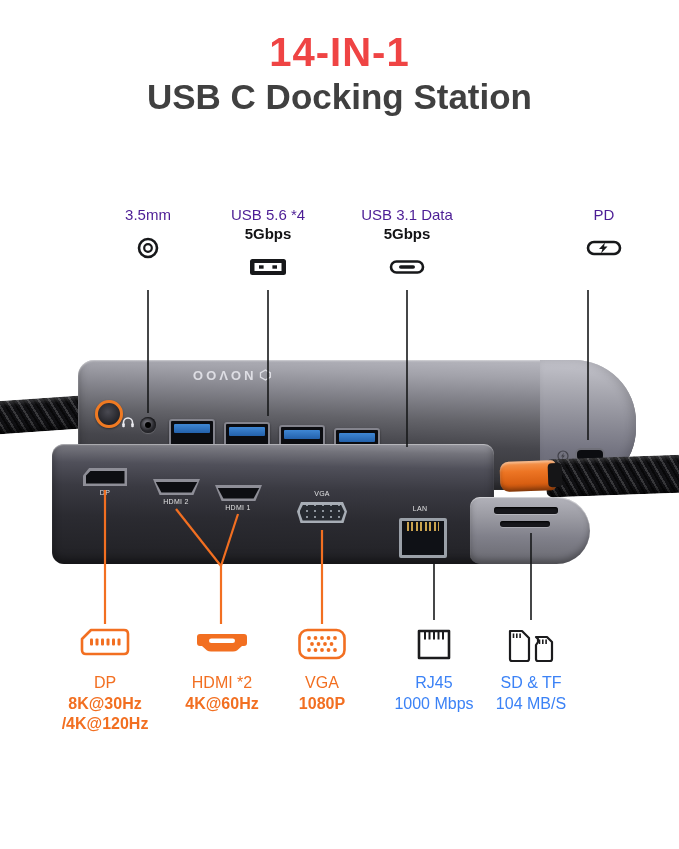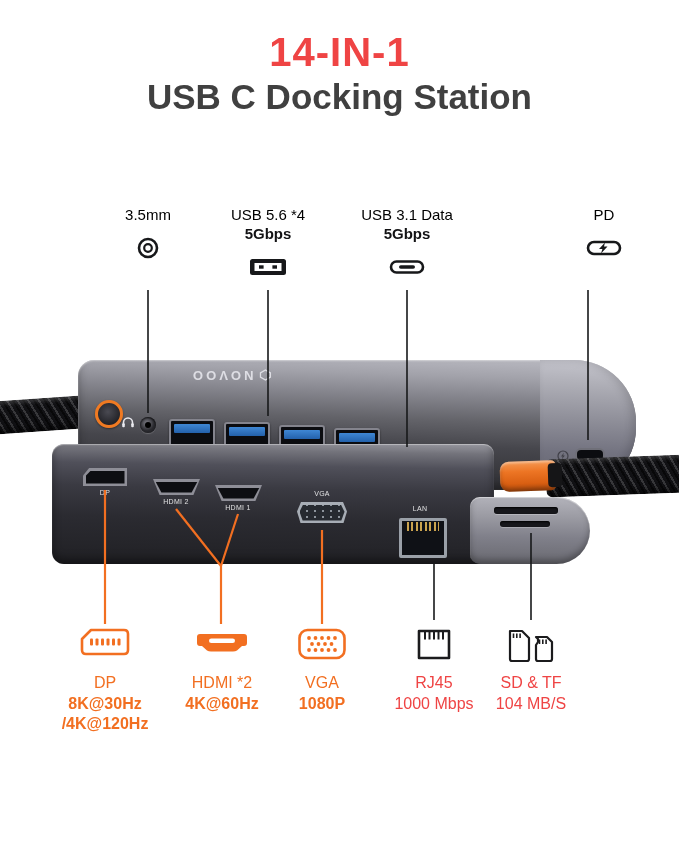--- a/index.html
+++ b/index.html
@@ -8,31 +8,31 @@
     overflow:hidden; font-family:"Liberation Sans", sans-serif; color:#1b1b1d;
   }
   
   .kicker { position:absolute; top:30px; left:0; right:0; text-align:center;
     font-size:40px; font-weight:700; color:#ef4444; letter-spacing:1px; }
   .title  { position:absolute; top:77px; left:0; right:0; text-align:center;
     font-size:35px; font-weight:700; color:#404040; }
 
   
   .tco { position:absolute; top:206px; width:150px; text-align:center; z-index:30; }
-  .tco .l1 { font-size:15px; color:#000000; line-height:1.25; }
+  .tco .l1 { font-size:15px; color:#4c1d95; line-height:1.25; }
   .tco .l2 { font-size:15px; font-weight:700; color:#121214; line-height:1.25; }
   .ticon { margin-top:9px; height:28px; display:flex; align-items:center; justify-content:center; }
 
   
   .bco { position:absolute; top:626px; width:150px; text-align:center; z-index:30; }
   .bicon { height:42px; display:flex; align-items:flex-start; justify-content:center; }
   .bco .name { margin-top:5px; font-size:16px; line-height:1.3; }
   .bco .spec { font-size:16px; font-weight:700; line-height:1.25; }
   .bco.orange .name, .bco.orange .spec { color:#F26F21; }
-  .bco.dark .name, .bco.dark .spec { color:#ef4444; }
+  .bco.dark .name, .bco.dark .spec { color:#3b82f6; }
   .bco.dark .spec { font-weight:400; }
 
   
   .cable { position:absolute; background-color:#111114;
     background-image:repeating-linear-gradient(62deg,
       rgba(255,255,255,.16) 0 2px, rgba(255,255,255,0) 2px 5px,
       rgba(0,0,0,.55) 5px 7px, rgba(255,255,255,0) 7px 9px);
     box-shadow: inset 0 3px 4px rgba(255,255,255,.18), inset 0 -4px 6px rgba(0,0,0,.6); }
   .cable-left  { left:-6px; top:398px; width:102px; height:33px; transform:rotate(-4deg); border-radius:4px; z-index:1; }
   .cable-right { left:546px; top:457px; width:140px; height:38px; transform:rotate(-2deg); border-radius:6px 0 0 6px; z-index:7; }

